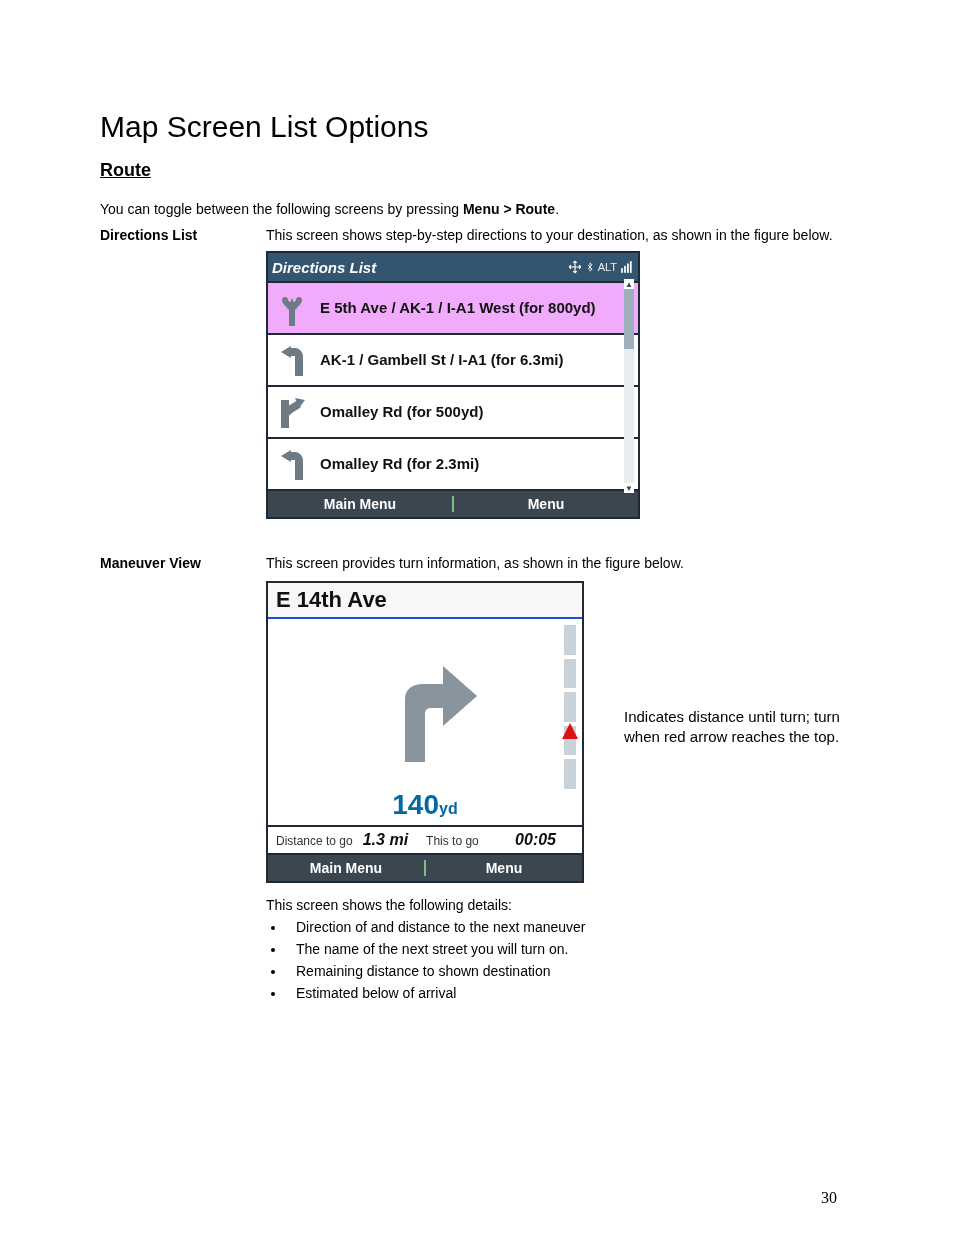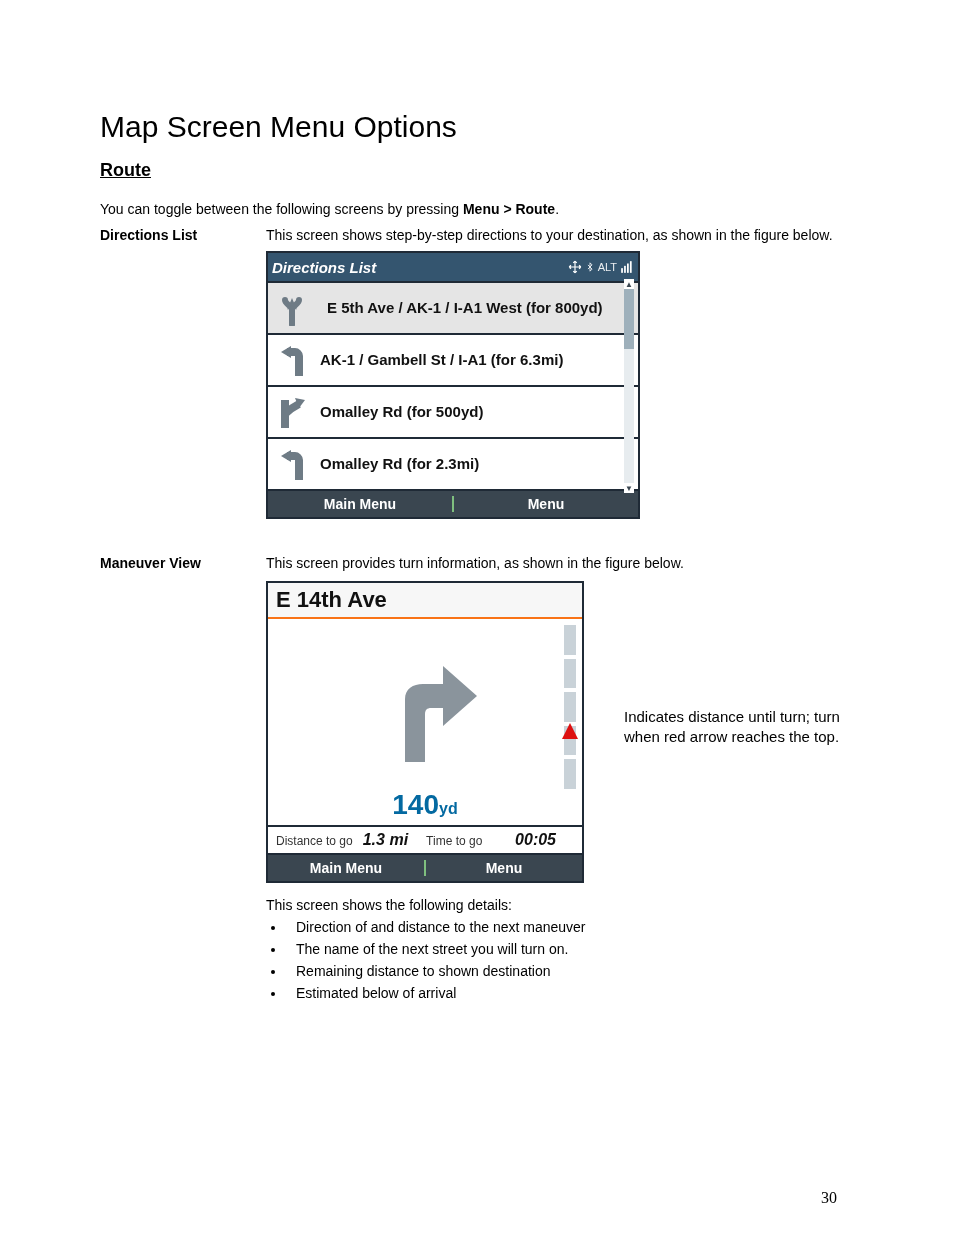--- a/index.html
+++ b/index.html
@@ -89,21 +89,21 @@
     opacity: .9;
   }
 
   .dl-row {
     display: flex;
     align-items: center;
     border-top: 2px solid #1f2a36;
     min-height: 50px;
   }
   .dl-row:first-of-type { border-top: none; }
-  .dl-row.highlight { background: #e5e5e5; gap: 7px; }
+  .dl-row.highlight { background: #f0abfc; }
   .dl-row .iconcell {
     width: 48px;
     display: flex;
     align-items: center;
     justify-content: center;
   }
   .dl-row .textcell {
     flex: 1 1 auto;
     padding: 6px 24px 6px 4px;
     font-size: 15px;
@@ -175,21 +175,21 @@
     margin-top: 10px;
   }
   .mv-device {
     width: 370px;
     border: 2px solid #1f2a36;
     background: #fff;
     font-family: Tahoma, Verdana, sans-serif;
   }
   .mv-street {
     background: #f7f7f7;
-    border-bottom: 2px solid #f97316;
+    border-bottom: 2px solid #1d4ed8;
     padding: 4px 8px;
     font-size: 22px;
     font-weight: 700;
     color: #111;
     font-family: Tahoma, Verdana, sans-serif;
   }
   .mv-canvas {
     position: relative;
     height: 180px;
     display: flex;
@@ -299,21 +299,21 @@
     right: 117px;
     font-family: "Times New Roman", Times, serif;
     font-size: 16px;
   }
 </style>
 </head>
 <body>
 
 <div class="page">
 
-  <h1 class="page-title">Map Screen Menu Options</h1>
+  <h1 class="page-title">Map Screen List Options</h1>
 
   <h2 class="section-title">Route</h2>
 
   <p class="intro">
     <span>You can toggle between the following screens by pressing </span><b>Menu &gt; Route</b><span>.</span>
   </p>
 
   <div class="def-row">
     <div class="def-term">Directions List</div>
     <div class="def-body">
@@ -427,21 +427,21 @@
                 </svg>
             </div>
           </div>
         </div>
         <div class="mv-dist">
           <span>140</span><span class="unit">yd</span>
         </div>
         <div class="mv-info">
           <span class="lbl">Distance to go</span>
           <span class="val">1.3 mi</span>
-          <span class="lbl">Time to go</span>
+          <span class="lbl">This to go</span>
           <span class="val time">00:05</span>
         </div>
         <div class="mv-footer">
           <div class="btn">Main Menu</div>
           <div class="sep"></div>
           <div class="btn">Menu</div>
         </div>
       </div>
 
       <div class="mv-caption">Indicates distance until turn; turn when red arrow reaches the top.</div>

